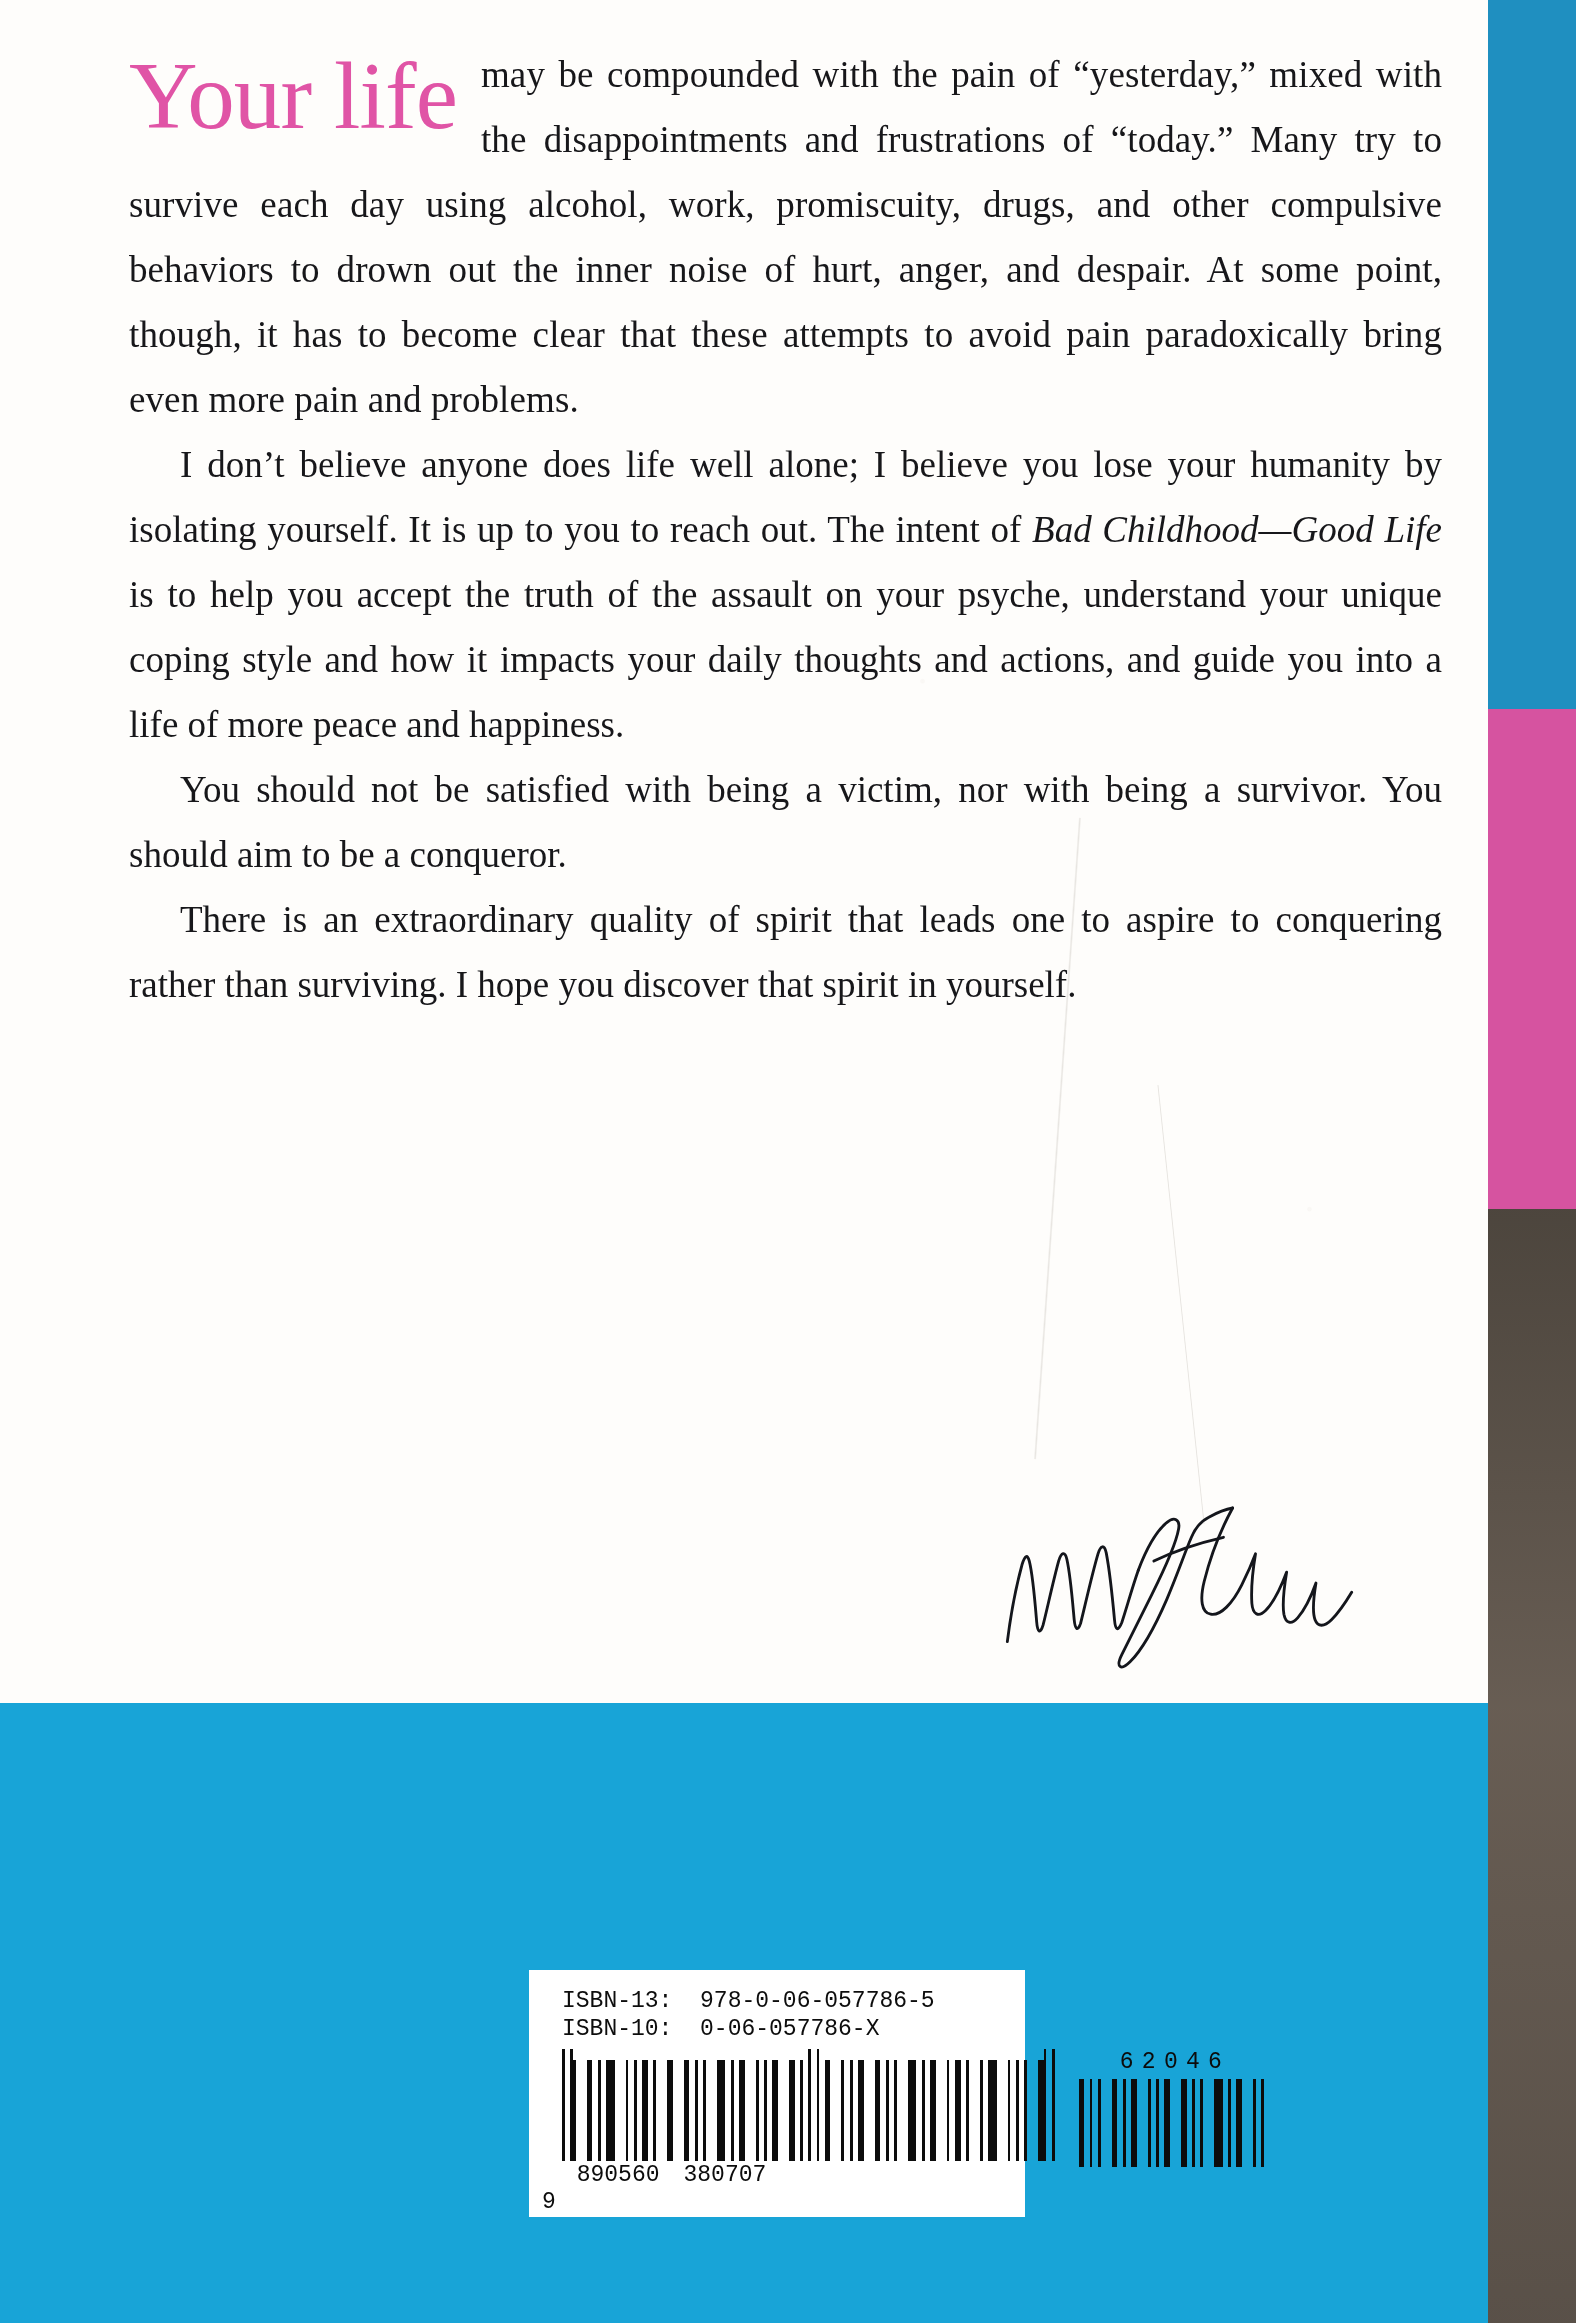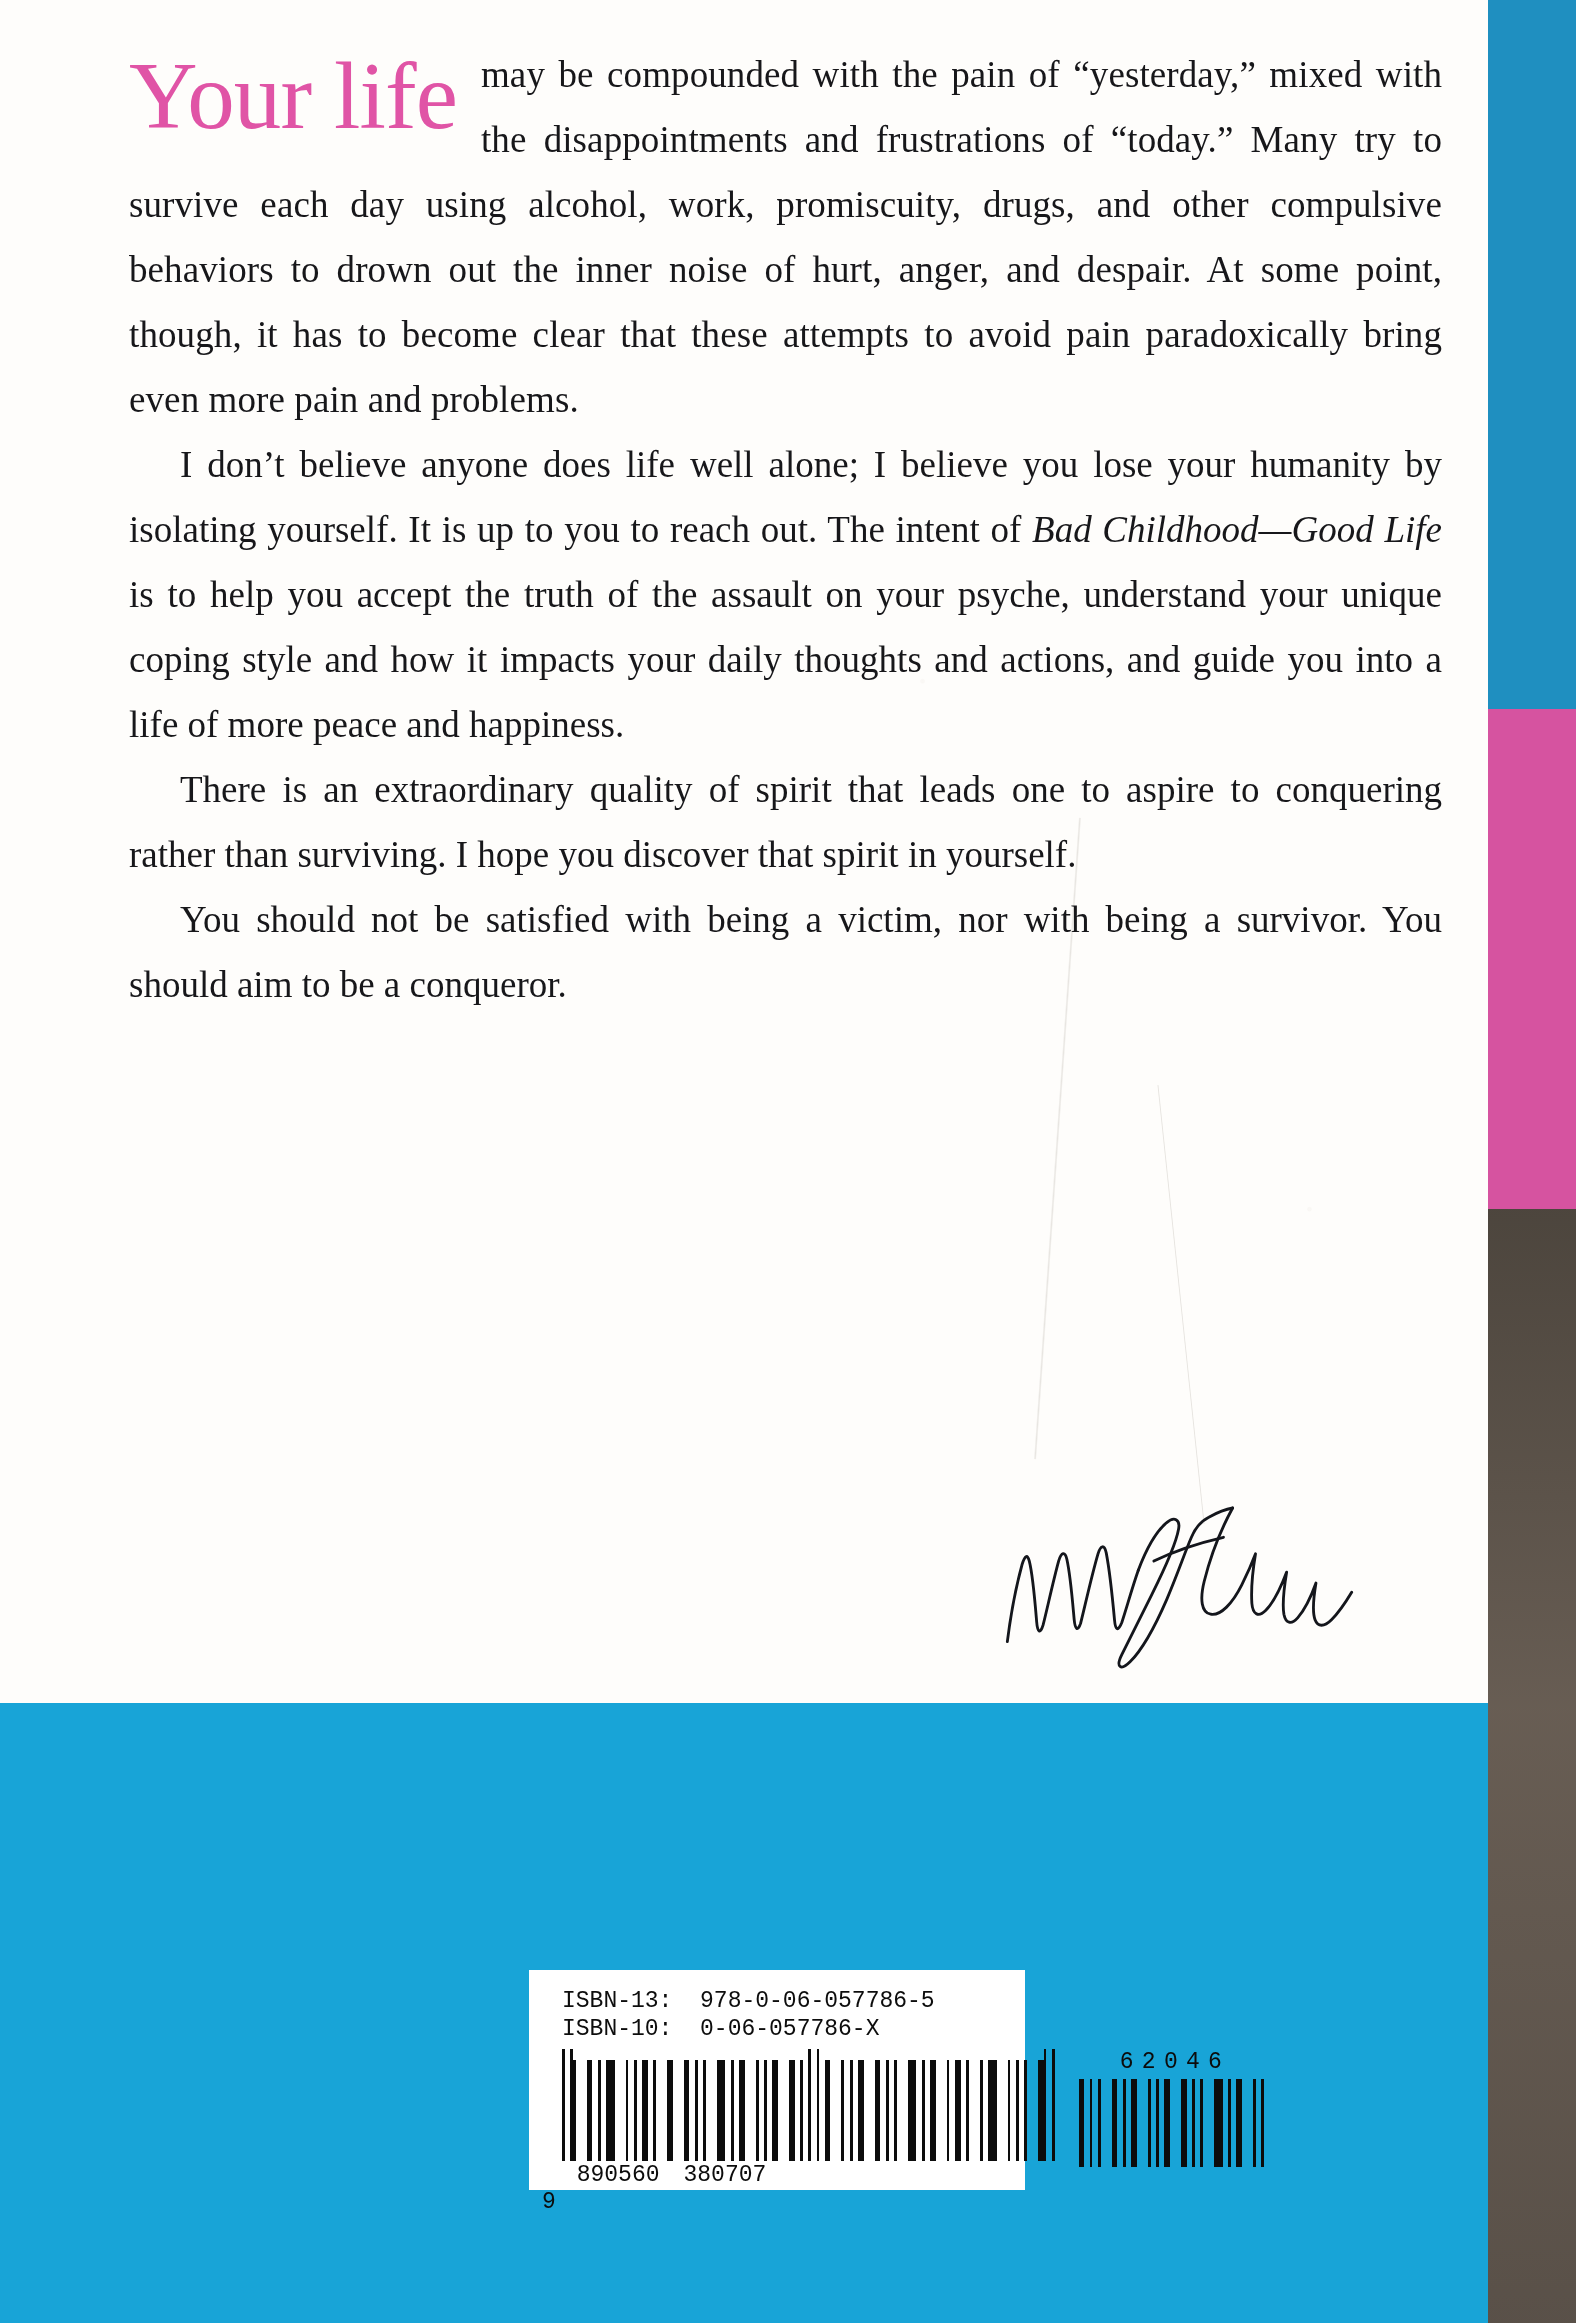--- a/index.html
+++ b/index.html
@@ -134,21 +134,21 @@
     height: 174px;
   }
   .signature svg { display:block; width:100%; height:100%; }
 
   
   .barcode-box {
     position: absolute;
     left: 529px;
     top: 1970px;
     width: 496px;
-    height: 220px;
+    height: 247px;
     background: #ffffff;
     padding: 0;
   }
   .isbn-lines {
     position: absolute;
     left: 33px;
     top: 16.5px;
     font-family: "Liberation Mono", "DejaVu Sans Mono", monospace;
     font-size: 23px;
     line-height: 28.5px;
@@ -212,23 +212,23 @@
 
   <div class="blue-panel"></div>
 
   <div class="copy">
 
     <p class="lede"><span class="headline">Your life</span><span>may be compounded with the pain of “yesterday,” mixed with the disappointments and frustrations of “today.” Many try to survive each day using alcohol, work, promiscuity, drugs, and other compulsive behaviors to drown out the inner noise of hurt, anger, and despair. At some point, though, it has to become clear that these attempts to avoid pain paradoxically bring even more pain and problems.</span></p>
 
 
     <p class="para"><span>I don’t believe anyone does life well alone; I believe you lose your humanity by isolating yourself. It is up to you to reach out. The intent of </span><i>Bad Childhood—Good Life</i><span> is to help you accept the truth of the assault on your psyche, understand your unique coping style and how it impacts your daily thoughts and actions, and guide you into a life of more peace and happiness.</span></p>
 
+    <p class="para">You should not be satisfied with being a victim, nor with being a survivor. You should aim to be a conqueror.</p>
+
     <p class="para">There is an extraordinary quality of spirit that leads one to aspire to conquering rather than surviving. I hope you discover that spirit in yourself.</p>
-
-    <p class="para">You should not be satisfied with being a victim, nor with being a survivor. You should aim to be a conqueror.</p>
   </div>
 
 
   <div class="signature" title="Dr Laura">
     <svg viewBox="0 0 420 190" fill="none" xmlns="http://www.w3.org/2000/svg">
       <g stroke="#14161c" stroke-width="3.1" stroke-linecap="round" stroke-linejoin="round" fill="none">
         <path d="M16 158 C20 126 26 96 32 74 C35 64 38 62 40 70 C44 86 46 112 48 136 C49 148 52 150 55 140 C60 120 66 92 72 70 C75 60 79 59 81 68 C85 86 87 112 89 134 C90 145 93 147 96 138 C101 118 108 86 115 62 C118 52 122 52 124 61 C128 82 131 112 133 134 C134 146 137 147 141 137 C146 122 152 100 159 80"></path>
         <path d="M159 80 C168 56 178 38 190 28 C198 21 205 24 203 35 C200 52 188 78 174 106 C160 134 148 158 141 172 C134 186 140 190 150 180 C163 167 177 142 190 112 C202 84 210 60 217 44 C222 32 228 26 236 22 C247 16 256 13 262 12"></path>
         <path d="M176 70 C196 60 226 50 252 44"></path>
         <path d="M262 12 C250 34 238 64 231 92 C226 112 228 126 238 128 C249 130 262 116 272 96 C279 82 284 70 287 62 C284 80 282 100 283 116 C284 128 290 132 298 124 C307 115 315 98 321 82 C318 100 316 116 318 128 C320 138 326 140 333 132 C341 123 348 108 353 94 C350 112 349 126 352 134 C355 142 362 142 370 134 C378 126 386 114 392 104"></path>

